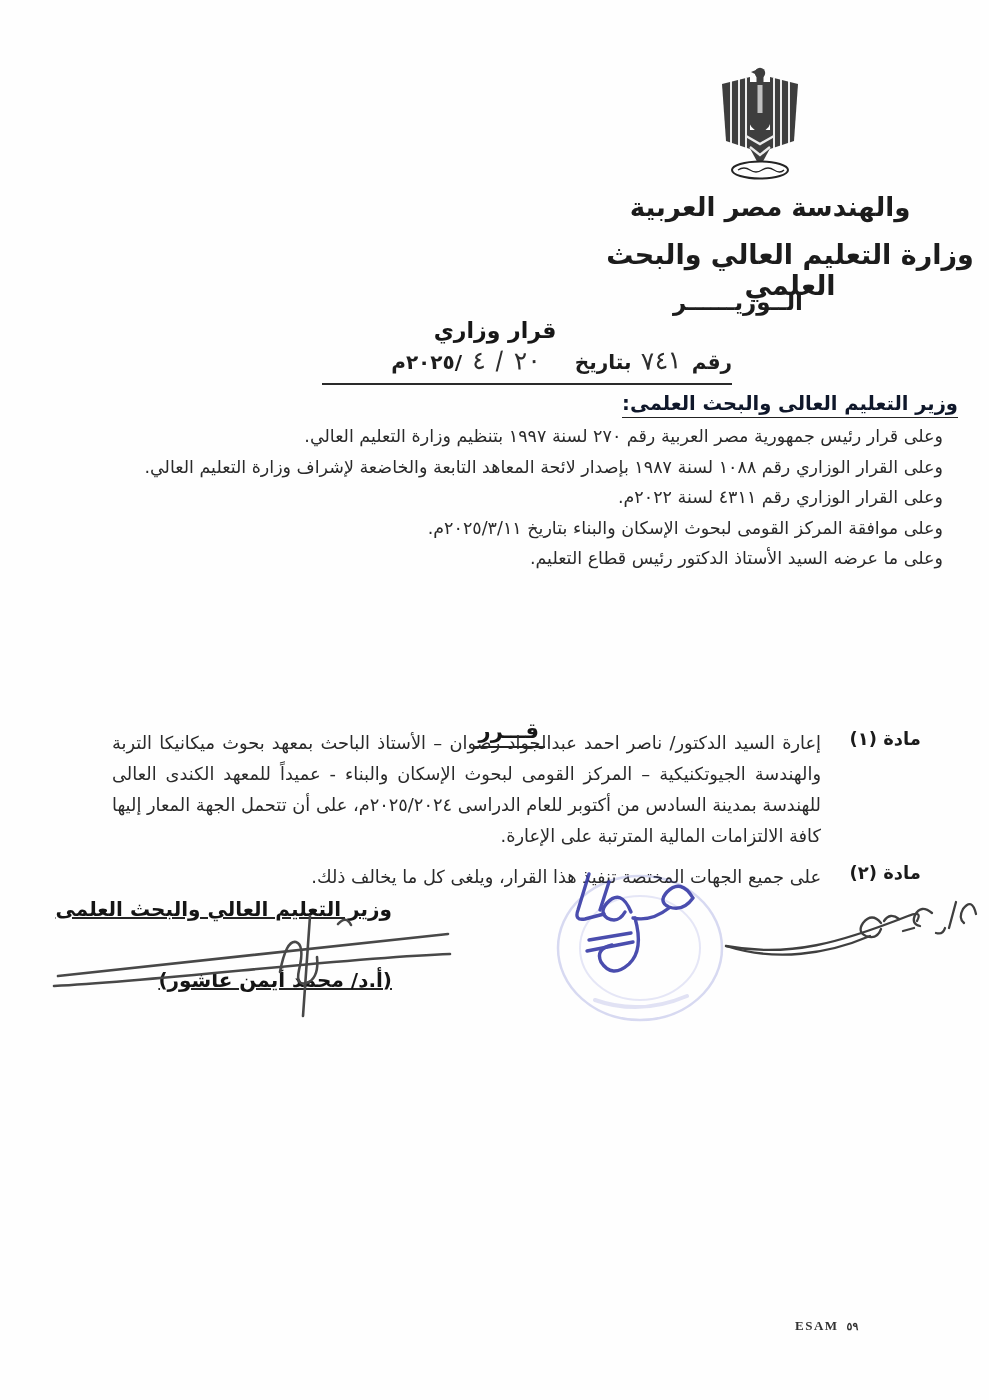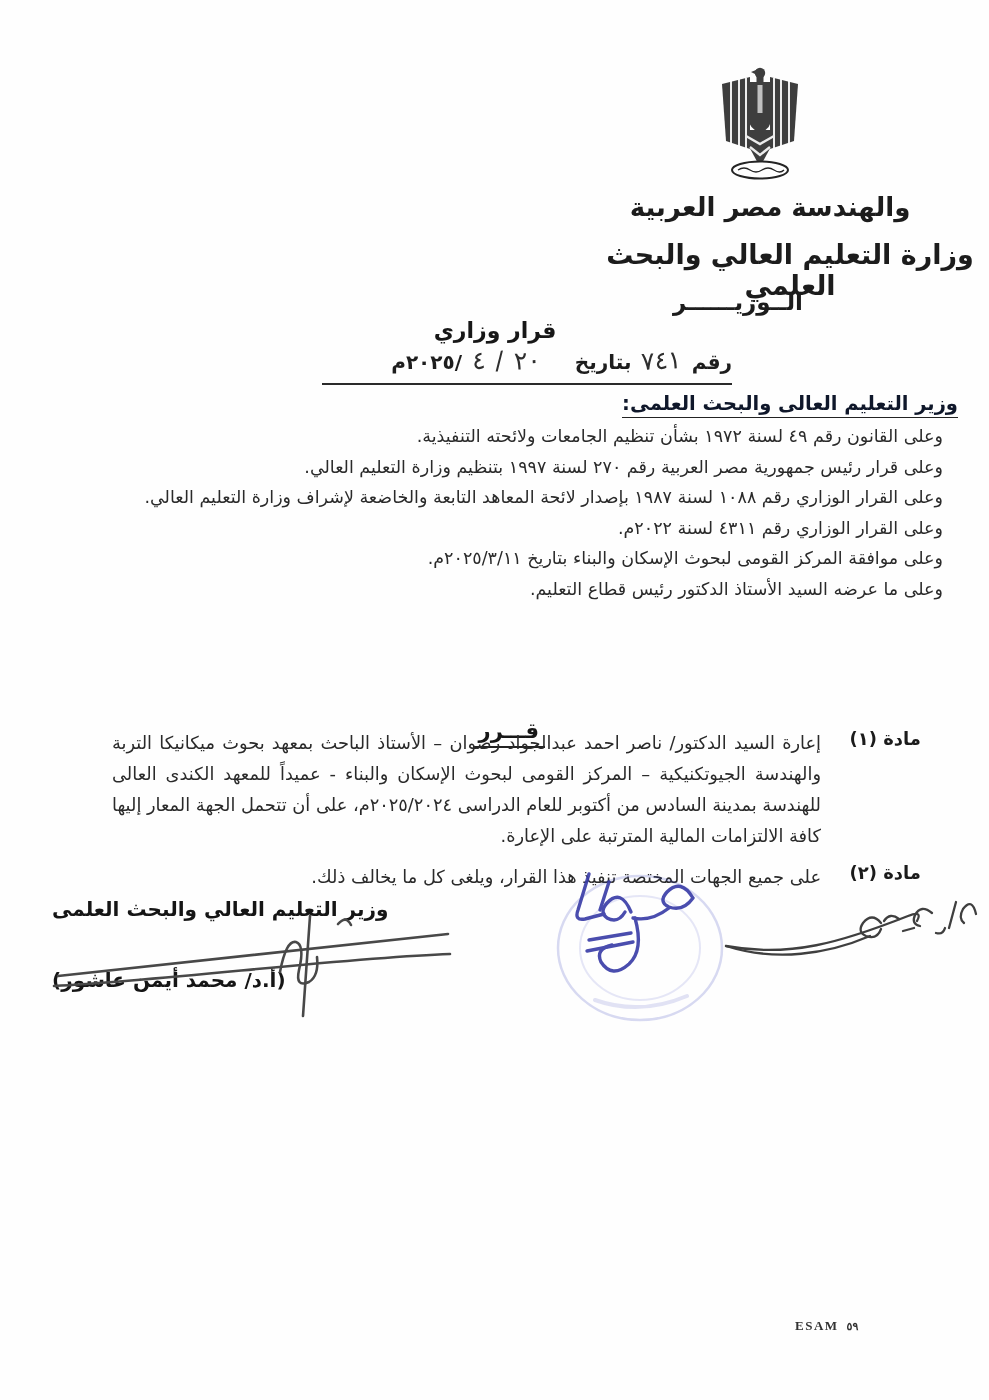--- a/index.html
+++ b/index.html
@@ -23,21 +23,21 @@
               border-bottom:1.8px solid #222;padding-bottom:2px;}
   .preamble{right:46px;left:120px;top:421px;font-size:17.5px;line-height:30.5px;text-align:right;color:#2a2a2a;}
   
   .decision{left:385px;top:688px;width:160px;text-align:right;font-size:21px;font-weight:bold;color:#161616;margin-top:31px;}
   .decision span{display:inline-block;border-bottom:2.5px solid #222;padding:0 6px 3px;}
   .articles{right:68px;left:112px;top:727px;font-size:17.8px;color:#2a2a2a;}
   .article-row{display:flex;gap:20px;margin-bottom:10px;}
   .article-label{font-weight:bold;white-space:nowrap;width:80px;font-size:18px;color:#1b1b1b;padding-top:1px;}
   .article-text{flex:1;text-align:justify;line-height:31px;}
   
-  .sig-block{left:52px;top:897px;width:340px;text-align:left;}
+  .sig-block{left:52px;top:897px;width:340px;text-align:right;text-decoration:underline;}
   .sig-title{font-size:20px;font-weight:bold;color:#151515;}
   .sig-name{font-size:20px;font-weight:bold;color:#151515;margin-top:47px;}
   .sig-svg{left:40px;top:912px;width:420px;height:110px;}
   .stamp-svg{left:535px;top:850px;width:210px;height:172px;}
   .note-svg{left:718px;top:882px;width:268px;height:100px;}
   
   .footer{left:795px;top:1318px;direction:ltr;font-family:"Liberation Serif",serif;
           font-size:13px;font-weight:bold;letter-spacing:1.5px;color:#333;}
   .footer .num{font-size:11px;margin-left:8px;letter-spacing:0;}
   svg{display:block;}
@@ -84,21 +84,20 @@
     <span class="gap-r">بتاريخ</span>
     <span class="hand">٢٠</span>
     <span class="hand">/</span>
     <span class="hand">٤</span>
     <span>/٢٠٢٥م</span>
   </div>
 
   <div class="abs salutation">وزير التعليم العالى والبحث العلمى:</div>
 
   <div class="abs preamble">
-    <div>وعلى القانون رقم ٤٩ لسنة ١٩٧٢ بشأن تنظيم الجامعات ولائحته التنفيذية.</div>
     <div>وعلى قرار رئيس جمهورية مصر العربية رقم ٢٧٠ لسنة ١٩٩٧ بتنظيم وزارة التعليم العالي.</div>
     <div>وعلى القرار الوزاري رقم ١٠٨٨ لسنة ١٩٨٧ بإصدار لائحة المعاهد التابعة والخاضعة لإشراف وزارة التعليم العالي.</div>
     <div>وعلى القرار الوزاري رقم ٤٣١١ لسنة ٢٠٢٢م.</div>
     <div>وعلى موافقة المركز القومى لبحوث الإسكان والبناء بتاريخ ٢٠٢٥/٣/١١م.</div>
     <div>وعلى ما عرضه السيد الأستاذ الدكتور رئيس قطاع التعليم.</div>
   </div>
 
   <div class="abs decision">
     <span>قـــرر</span>
   </div>

